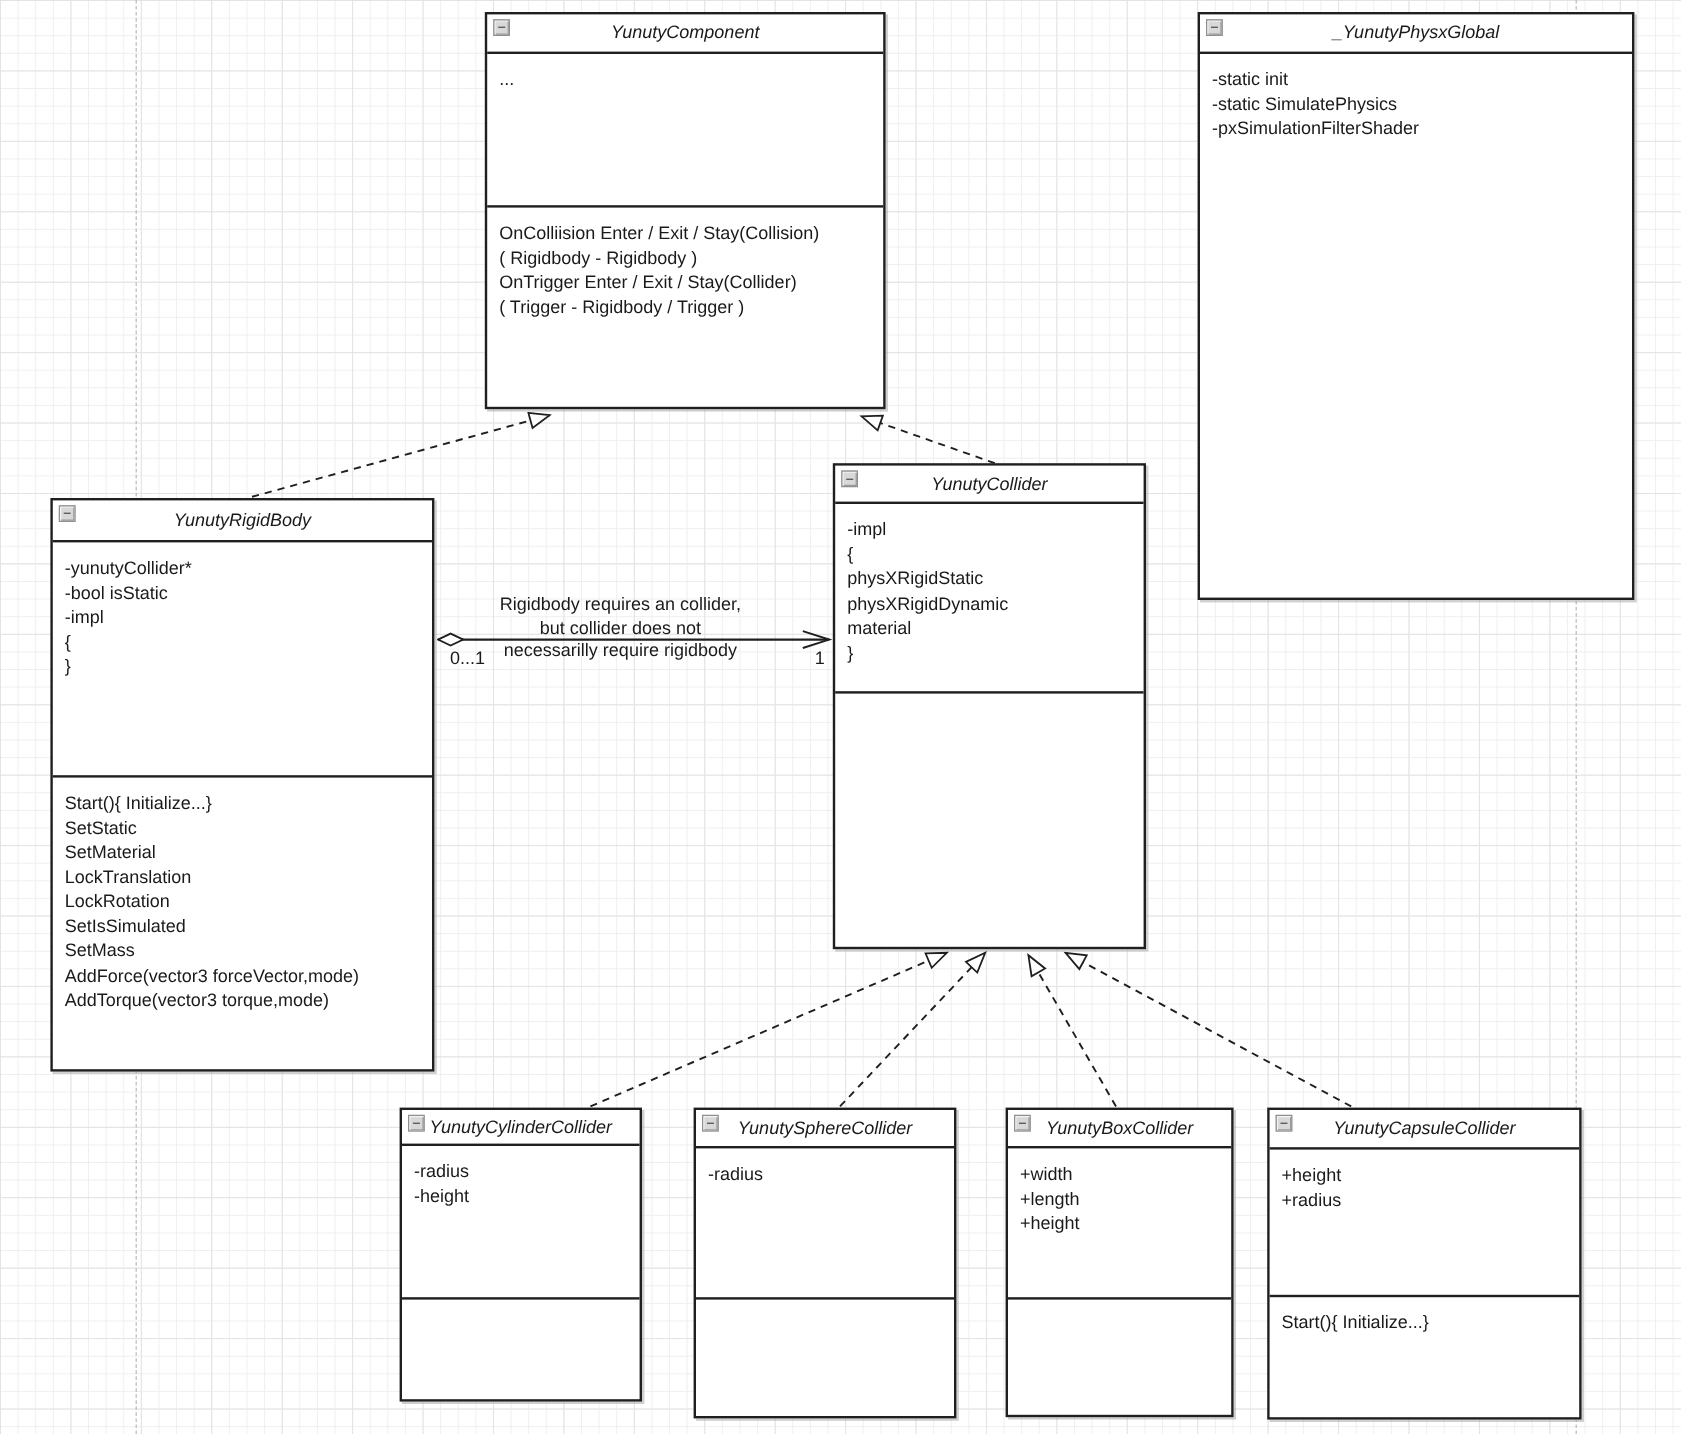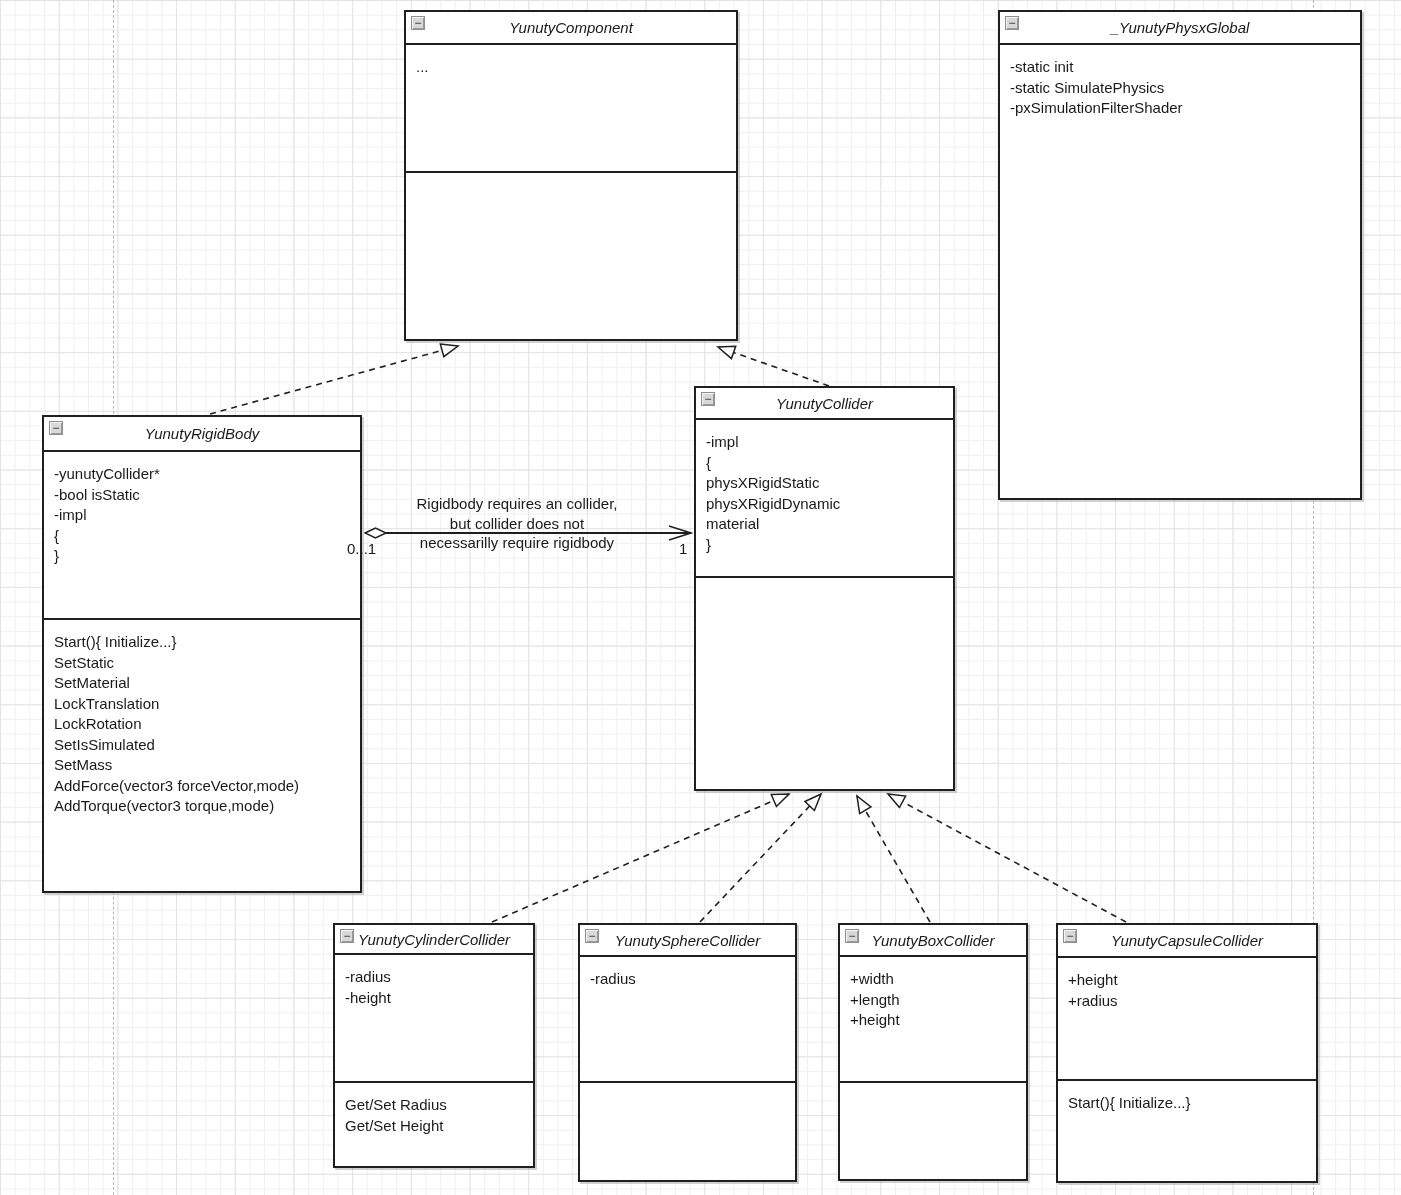--- a/index.html
+++ b/index.html
@@ -55,21 +55,21 @@
   #box-component { left:404px; top:10px;  width:334px; height:331px; }
   #box-component .class-header { height:33px; }
   #box-component .class-attrs  { height:128px; }
 
   #box-physx { left:998px; top:10px; width:364px; height:490px; }
   #box-physx .class-header { height:33px; }
   #box-physx .class-attrs  { height:243px; }
 
   #box-rigidbody { left:42px; top:415px; width:320px; height:478px; }
   #box-rigidbody .class-header { height:35px; }
-  #box-rigidbody .class-attrs  { height:168px; }
+  #box-rigidbody .class-attrs  { height:196px; }
 
   #box-collider { left:694px; top:386px; width:261px; height:405px; }
   #box-collider .class-header { height:32px; }
   #box-collider .class-attrs  { height:158px; }
 
   #box-cylinder { left:333px; top:923px; width:202px; height:245px; }
   #box-cylinder .class-header { height:30px; }
   #box-cylinder .class-attrs  { height:128px; }
 
   #box-sphere { left:578px; top:923px; width:219px; height:259px; }
@@ -87,37 +87,41 @@
   #connectors {
     position:absolute; left:0; top:0; width:1401px; height:1195px;
     z-index:3; pointer-events:none;
   }
 
   .assoc-note {
     position:absolute; left:372px; top:458px; width:290px; z-index:4;
     font-size:15px; line-height:19.5px; text-align:center; white-space:pre-line;margin-top:36px;
   }
   .multiplicity { position:absolute; z-index:4; font-size:15px; }
-  #mult-source { left:347px; top:540px; }
+  #mult-source { left:375px; top:540px; }
   #mult-target { left:679px; top:540px; }
 </style>
 </head>
 <body>
 
 <div id="canvas">
 
   <div class="page-break" id="page-break-left"></div>
   <div class="page-break" id="page-break-right"></div>
 
   <div class="class-box" id="box-component">
     <div class="class-header">
       <span class="collapse-btn">−</span>
       <span class="class-title">YunutyComponent</span>
     </div>
     <div class="class-attrs">...</div>
+    <div class="class-methods">OnColliision Enter / Exit / Stay(Collision)
+( Rigidbody - Rigidbody )
+OnTrigger Enter / Exit / Stay(Collider)
+( Trigger - Rigidbody / Trigger )</div>
   </div>
 
   <div class="class-box" id="box-physx">
     <div class="class-header">
       <span class="collapse-btn">−</span>
       <span class="class-title">_YunutyPhysxGlobal</span>
     </div>
     <div class="class-methods">-static init
 -static SimulatePhysics
 -pxSimulationFilterShader</div>
@@ -157,22 +161,20 @@
 }</div>
   </div>
 
   <div class="class-box" id="box-cylinder">
     <div class="class-header">
       <span class="collapse-btn">−</span>
       <span class="class-title">YunutyCylinderCollider</span>
     </div>
     <div class="class-attrs">-radius
 -height</div>
-    <div class="class-methods">Get/Set Radius
-Get/Set Height</div>
   </div>
 
   <div class="class-box" id="box-sphere">
     <div class="class-header">
       <span class="collapse-btn">−</span>
       <span class="class-title">YunutySphereCollider</span>
     </div>
     <div class="class-attrs">-radius</div>
   </div>
 

